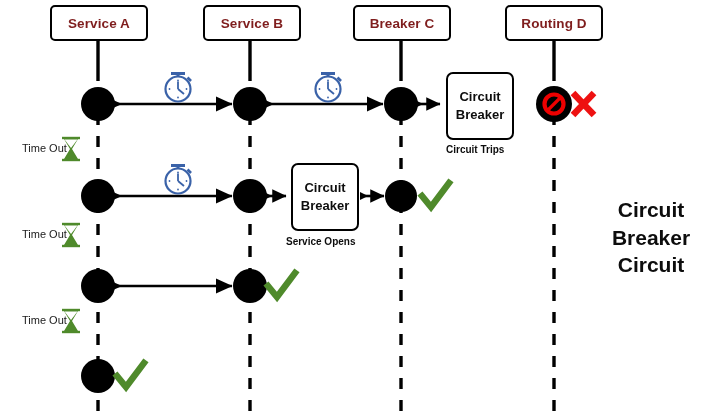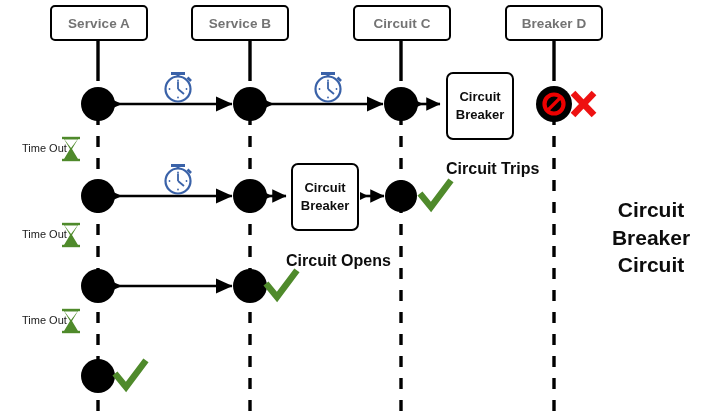--- a/index.html
+++ b/index.html
@@ -26,45 +26,44 @@
     position: absolute;
     box-sizing: border-box;
     border: 2.5px solid #000000;
     border-radius: 5px;
     background: #ffffff;
     display: flex;
     align-items: center;
     justify-content: center;
     font-weight: bold;
     font-size: 13.5px;
-    color: #737373;
+    color: #7f1d1d;
     letter-spacing: 0.1px;
   }
   .cb-box {
     position: absolute;
     box-sizing: border-box;
     border: 2.5px solid #000000;
     border-radius: 7px;
     background: #ffffff;
     display: flex;
     flex-direction: column;
     align-items: center;
     justify-content: center;
     font-weight: bold;
     font-size: 13px;
     color: #0d0d0d;
     line-height: 1.35;
   }
   .cb-caption {
     position: absolute;
     font-weight: bold;
-    font-size: 16px;
+    font-size: 10px;
     color: #0d0d0d;
     white-space: nowrap;
-    margin-top: 16px;
   }
   .timeout-label {
     position: absolute;
     font-size: 11px;
     color: #1a1a1a;
     white-space: nowrap;
     margin-left: 16px;
   }
   .title-block {
     position: absolute;
@@ -213,44 +212,44 @@
       <line x1="62" y1="310" x2="80" y2="310" stroke-width="2.4"></line>
       <line x1="62" y1="332" x2="80" y2="332" stroke-width="2.4"></line>
       <path d="M64,311 L78,311 L72,321 L78,331 L64,331 L70,321 z" fill="#4f8a2b" stroke="none"></path>
       <path d="M64.5,311.5 L77.5,311.5 L71,320 z" fill="#ffffff" stroke="none"></path>
     </g>
   </svg>
 
   <div class="service-box" style="left:50px; top:5px; width:98px; height:36px;">
     <span>Service A</span>
   </div>
-  <div class="service-box" style="left:191px; top:5px; width:98px; height:36px;">
+  <div class="service-box" style="left:203px; top:5px; width:98px; height:36px;">
     <span>Service B</span>
   </div>
   <div class="service-box" style="left:353px; top:5px; width:98px; height:36px;">
-    <span>Circuit C</span>
+    <span>Breaker C</span>
   </div>
   <div class="service-box" style="left:505px; top:5px; width:98px; height:36px;">
-    <span>Breaker D</span>
+    <span>Routing D</span>
   </div>
 
   <div class="cb-box" style="left:446px; top:72px; width:68px; height:68px;">
     <span>Circuit</span>
     <span>Breaker</span>
   </div>
   <div class="cb-caption" style="left:446px; top:144px; width:68px;">
     <span>Circuit Trips</span>
   </div>
 
   <div class="cb-box" style="left:291px; top:163px; width:68px; height:68px;">
     <span>Circuit</span>
     <span>Breaker</span>
   </div>
   <div class="cb-caption" style="left:286px; top:236px; width:80px;">
-    <span>Circuit Opens</span>
+    <span>Service Opens</span>
   </div>
 
   <div class="timeout-label" style="left:6px; top:142px;">
     <span>Time Out</span>
   </div>
   <div class="timeout-label" style="left:6px; top:228px;">
     <span>Time Out</span>
   </div>
   <div class="timeout-label" style="left:6px; top:314px;">
     <span>Time Out</span>

